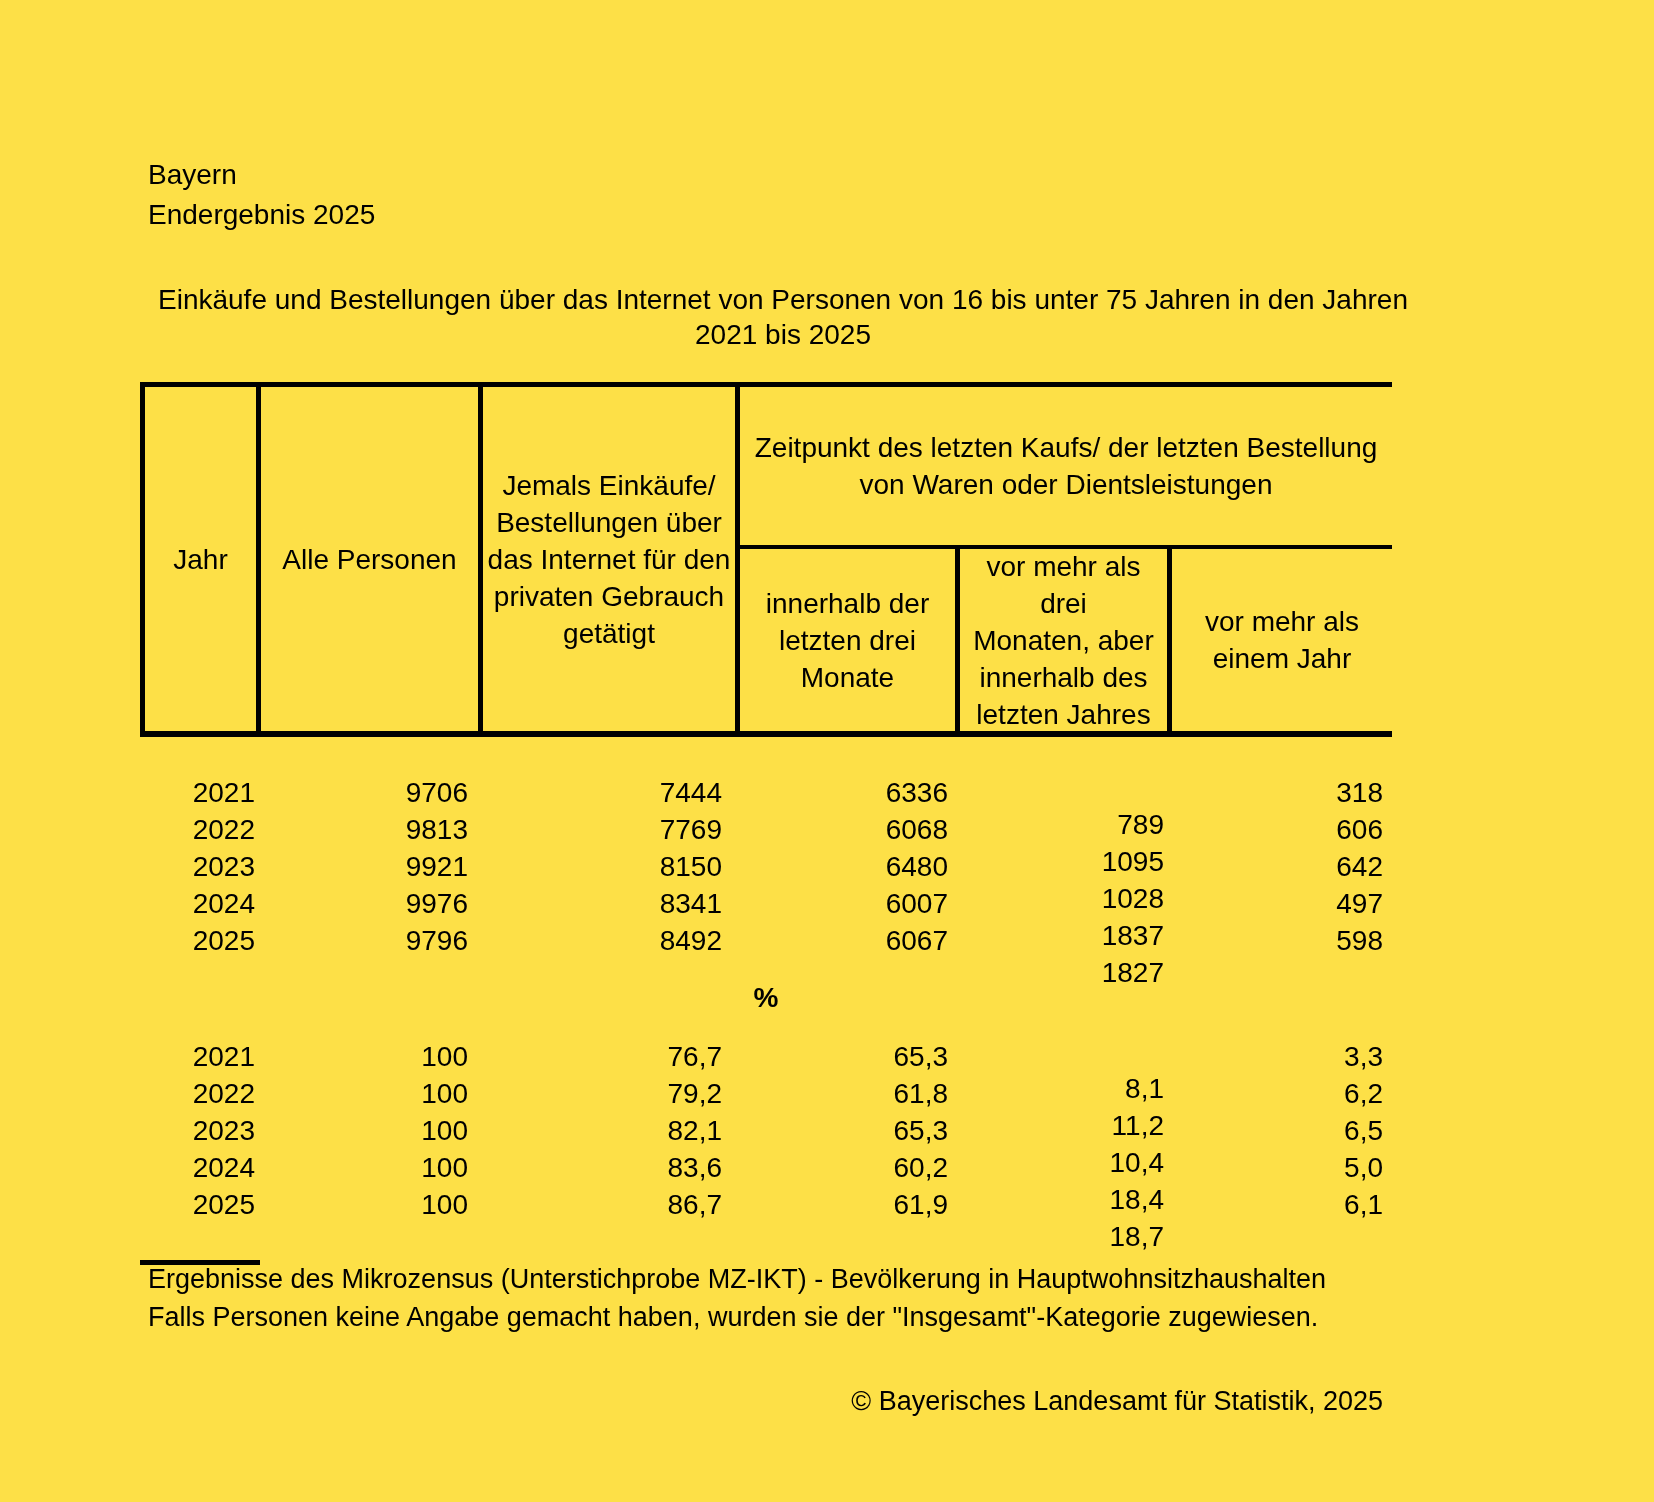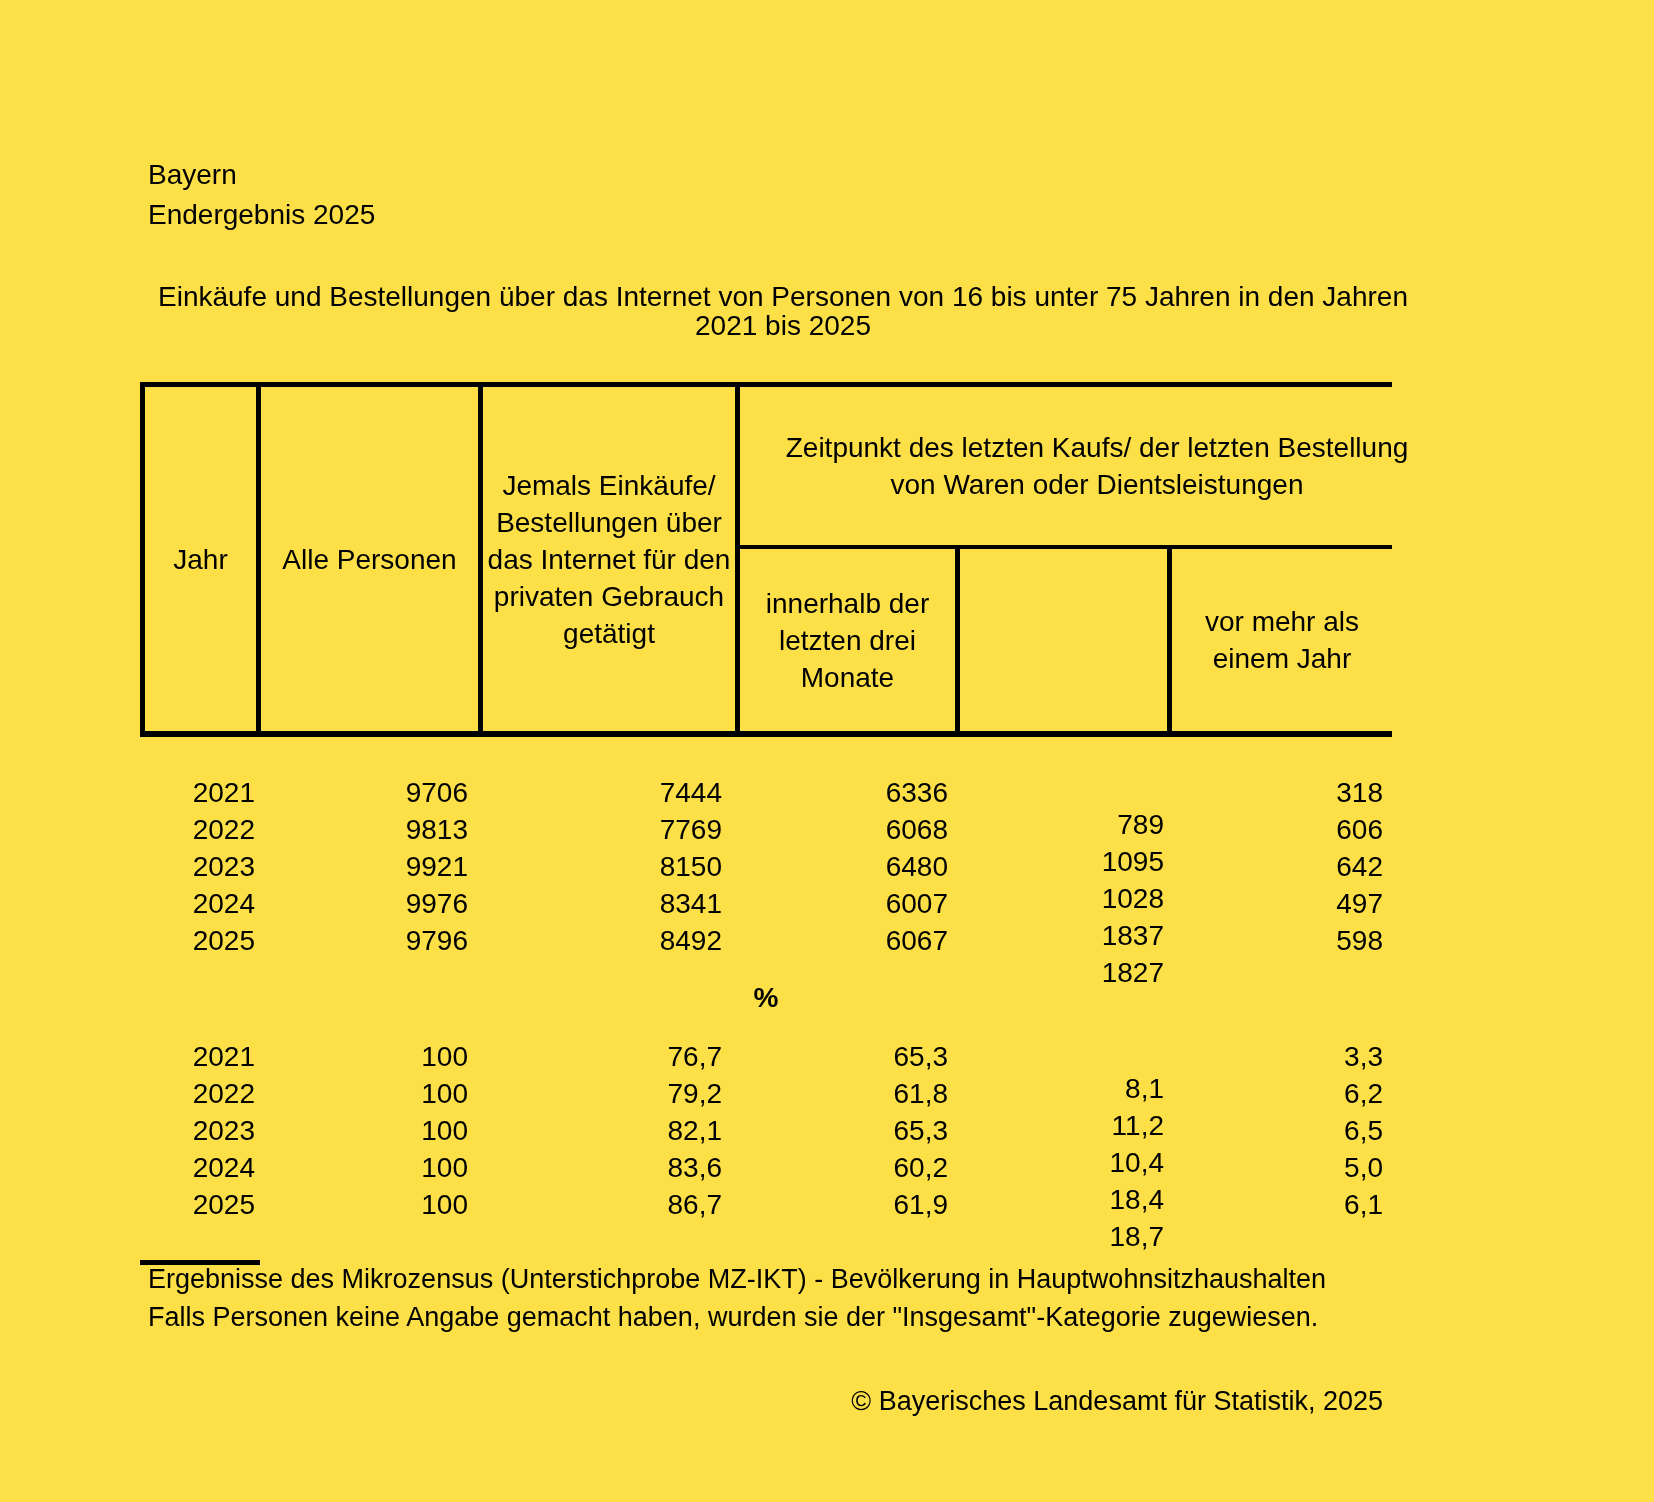--- a/index.html
+++ b/index.html
@@ -8,21 +8,21 @@
     background:#fde047; color:#000000;
     font-family:"Liberation Sans","DejaVu Sans",sans-serif;
     font-size:28px; overflow:hidden;
   }
   .abs { position:absolute; }
   .pre { white-space:pre-line; }
 
   
   .lbl-left { left:148px; line-height:38px; }
   .centerblock { left:140px; width:1286px; text-align:center; line-height:38px; }
-  .subtitle { line-height:29px; }
+  .subtitle { line-height:35px; }
 
   
   .tbl { position:absolute; left:140px; top:382px; width:1252px; height:355px; }
   .gl { position:absolute; background:#000; }
   .b-top    { left:0; top:0; width:1252px; height:5px; }
   .b-bottom { left:0; top:349px; width:1252px; height:6px; }
   .b-left   { left:0; top:0; width:5px; height:355px; }
   .v1 { left:116px; top:0; width:5px; height:355px; }
   .v2 { left:338px; top:0; width:5px; height:355px; }
   .v3 { left:595px; top:0; width:5px; height:355px; }
@@ -30,21 +30,21 @@
   .v4 { left:815px; top:163px; width:5px; height:192px; }
   .v5 { left:1027px; top:163px; width:5px; height:192px; }
 
   .hcell {
     position:absolute; display:flex; align-items:center; justify-content:center;
     text-align:center; line-height:37px; white-space:pre-line;
   }
   .h-jahr   { left:5px;    top:5px;   width:111px; height:344px; }
   .h-alle   { left:121px;  top:5px;   width:217px; height:344px; }
   .h-jemals { left:343px;  top:5px;   width:252px; height:344px; }
-  .h-group  { left:600px;  top:5px;   width:652px; height:158px;padding-left:31px; }
+  .h-group  { left:600px;  top:5px;   width:652px; height:158px; }
   .h-c4     { left:600px;  top:167px; width:215px; height:182px; }
   .h-c5     { left:820px;  top:167px; width:207px; height:182px; }
   .h-c6     { left:1032px; top:167px; width:220px; height:182px; }
 
   
   .rows { position:absolute; left:140px; width:1252px; }
   .rows-abs { top:774px; }
   .rows-pct { top:1038px; }
   .data-row { position:relative; height:37px; }
   .cell { position:absolute; top:0; line-height:37px; text-align:right; }
@@ -90,20 +90,24 @@
     <div class="hcell h-jemals">Jemals Einkäufe/
 Bestellungen über
 das Internet für den
 privaten Gebrauch
 getätigt</div>
     <div class="hcell h-group">Zeitpunkt des letzten Kaufs/ der letzten Bestellung
 von Waren oder Dientsleistungen</div>
     <div class="hcell h-c4">innerhalb der
 letzten drei
 Monate</div>
+    <div class="hcell h-c5">vor mehr als drei
+Monaten, aber
+innerhalb des
+letzten Jahres</div>
     <div class="hcell h-c6">vor mehr als
 einem Jahr</div>
   </div>
 
   <div class="rows rows-abs">
       <div class="data-row">
         <span class="cell c1">2021</span>
         <span class="cell c2">9706</span>
         <span class="cell c3">7444</span>
         <span class="cell c4">6336</span>

